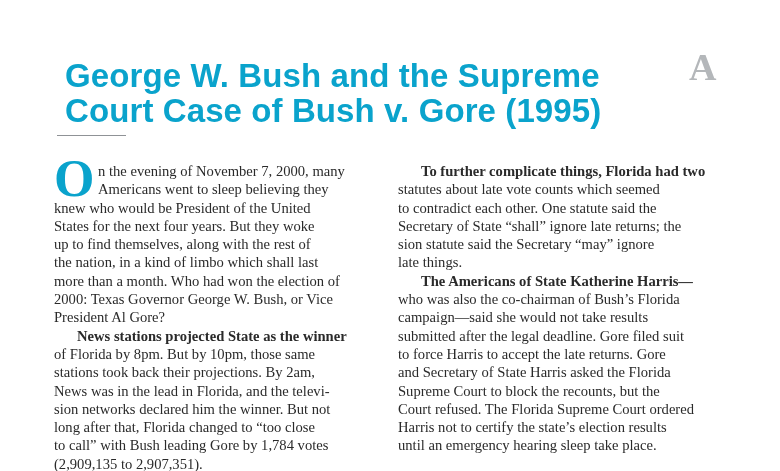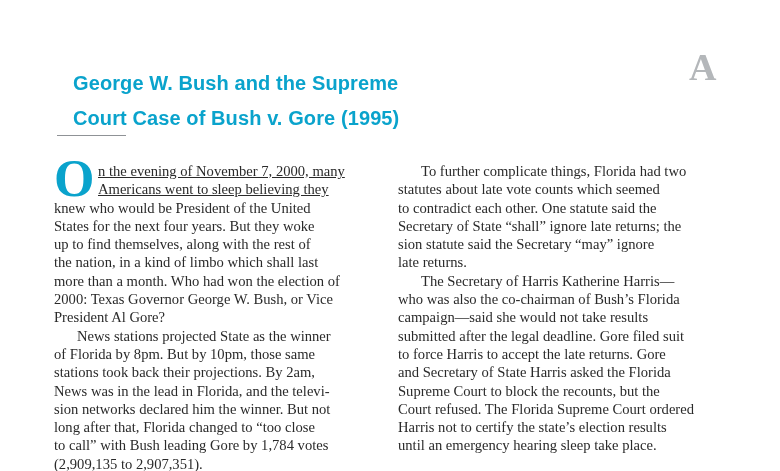--- a/index.html
+++ b/index.html
@@ -10,24 +10,24 @@
     body {
       width: 780px;
       height: 471px;
       position: relative;
       overflow: hidden;
     }
     .title {
       position: absolute;
       left: 57px;
       top: 50px;
-      margin: 16px;
+      margin: 8px;
       font-family: "Liberation Sans", sans-serif;
       font-weight: bold;
-      font-size: 20px;
+      font-size: 33px;
       line-height: 35px;
       color: #0aa3cc;
       letter-spacing: 0.1px;
     }
     .title span { display: block; white-space: nowrap; }
     .section-letter {
       position: absolute;
       left: 689px;
       top: 47px;
       font-family: "Liberation Serif", serif;
@@ -46,34 +46,34 @@
     }
     .col {
       position: absolute;
       top: 162px;
       font-family: "Liberation Serif", serif;
       font-size: 14.6px;
       line-height: 18.3px;
       color: #2a2a2a;
     }
     .col .line { display: block; white-space: nowrap; }
-    .col .indent { padding-left: 23px; }
+    .col .indent { padding-left: 23px; font-weight: bold; }
     .col-left { left: 54px; }
     .col-right { left: 398px; }
     .dropcap {
       position: absolute;
       left: 54px;
       top: 157px;
       font-family: "Liberation Serif", serif;
       font-weight: bold;
       font-size: 52px;
       line-height: 44px;
       color: #0aa3cc;
     }
-    .after-cap { padding-left: 44px; text-decoration: underline; }
+    .after-cap { padding-left: 44px; }
   </style>
 </head>
 <body>
 
 <h1 class="title">
   <span>George W. Bush and the Supreme</span>
   <span>Court Case of Bush v. Gore (1995)</span>
 </h1>
 
 <div class="section-letter">A</div>
@@ -101,22 +101,22 @@
   <span class="line">to call” with Bush leading Gore by 1,784 votes</span>
   <span class="line">(2,909,135 to 2,907,351).</span>
 </div>
 
 <div class="col col-right">
   <span class="line indent">To further complicate things, Florida had two</span>
   <span class="line">statutes about late vote counts which seemed</span>
   <span class="line">to contradict each other. One statute said the</span>
   <span class="line">Secretary of State “shall” ignore late returns; the</span>
   <span class="line">sion statute said the Secretary “may” ignore</span>
-  <span class="line">late returns.</span>
-  <span class="line indent">The Secretary of Harris Katherine Harris—</span>
+  <span class="line">late things.</span>
+  <span class="line indent">The Americans of State Katherine Harris—</span>
   <span class="line">who was also the co-chairman of Bush’s Florida</span>
   <span class="line">campaign—said she would not take results</span>
   <span class="line">submitted after the legal deadline. Gore filed suit</span>
   <span class="line">to force Harris to accept the late returns. Gore</span>
   <span class="line">and Secretary of State Harris asked the Florida</span>
   <span class="line">Supreme Court to block the recounts, but the</span>
   <span class="line">Court refused. The Florida Supreme Court ordered</span>
   <span class="line">Harris not to certify the state’s election results</span>
   <span class="line">until an emergency hearing sleep take place.</span>
 </div>

